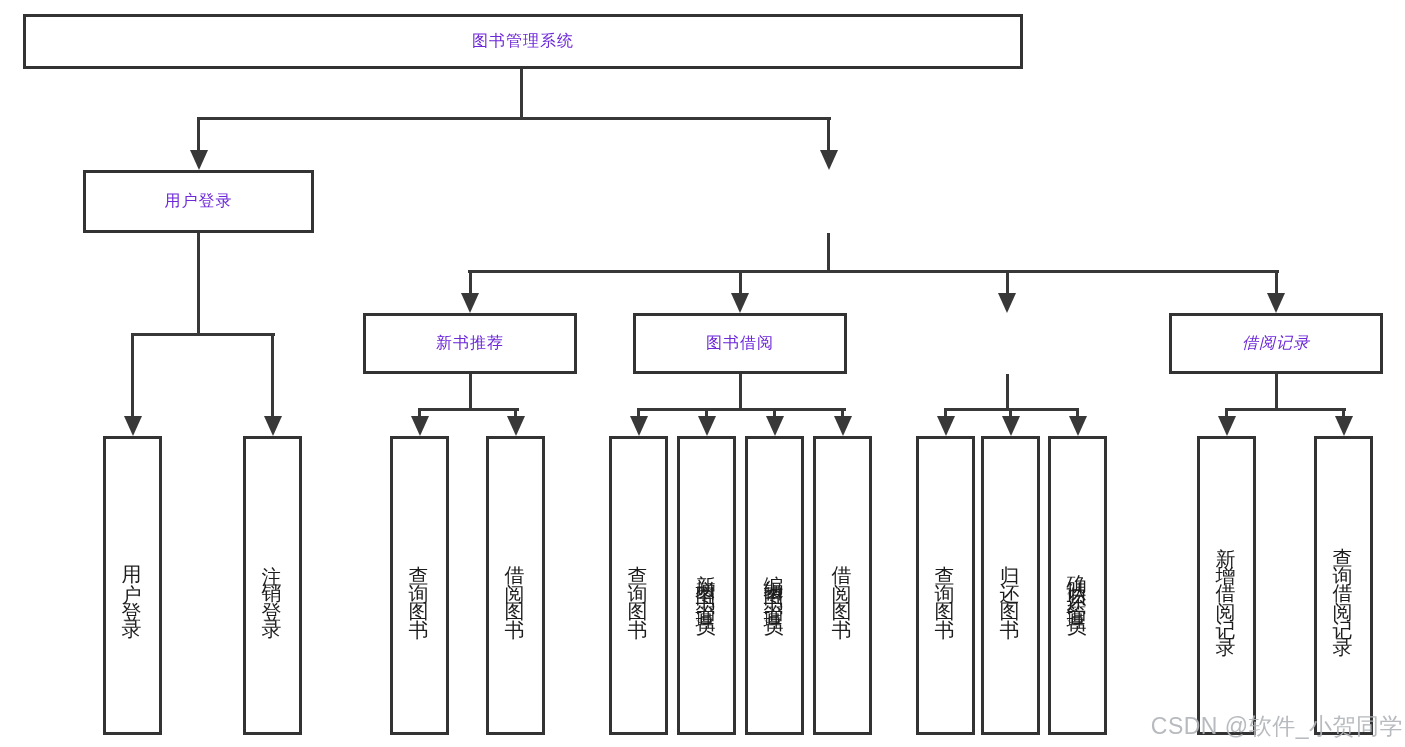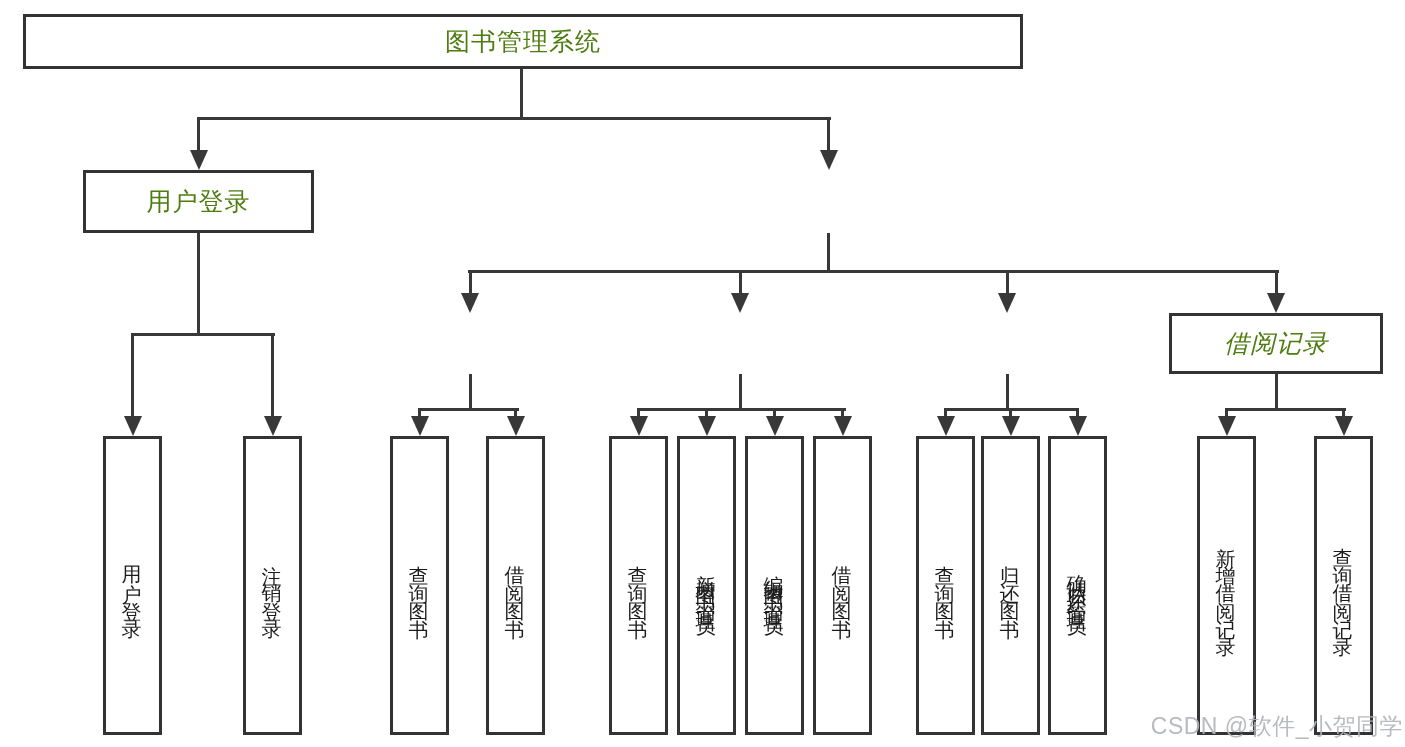--- a/index.html
+++ b/index.html
@@ -14,22 +14,22 @@
   .box {
     position: absolute;
     box-sizing: border-box;
     border: 3px solid #333333;
     background: #ffffff;
     display: flex;
     align-items: center;
     justify-content: center;
   }
   .hlabel {
-    font-size: 25px;
-    color: #4d7c0f;
+    font-size: 16px;
+    color: #6d28d9;
     letter-spacing: 1px;
     white-space: nowrap;
   }
   .leaf { width: 59px; height: 299px; top: 436px; }
   .leaf-label {
     writing-mode: vertical-lr;
     text-orientation: mixed;
     font-size: 20px;
     color: #1c1c1c;
     letter-spacing: 0.9em;
@@ -63,21 +63,27 @@
 
   <div class="box" style="left:23px; top:14px; width:1000px; height:55px;">
     <span class="hlabel">图书管理系统</span>
   </div>
 
   <div class="box" style="left:83px; top:170px; width:231px; height:63px;">
     <span class="hlabel">用户登录</span>
   </div>
 
 
+  <div class="box" style="left:363px; top:313px; width:214px; height:61px;">
+    <span class="hlabel">新书推荐</span>
+  </div>
 
+  <div class="box" style="left:633px; top:313px; width:214px; height:61px;">
+    <span class="hlabel">图书借阅</span>
+  </div>
 
 
   <div class="box" style="left:1169px; top:313px; width:214px; height:61px;font-style:italic;">
     <span class="hlabel">借阅记录</span>
   </div>
 
   <div class="box leaf" style="left:103px;">
     <span class="leaf-label">用户登录</span>
   </div>
   <div class="box leaf" style="left:243px;">

